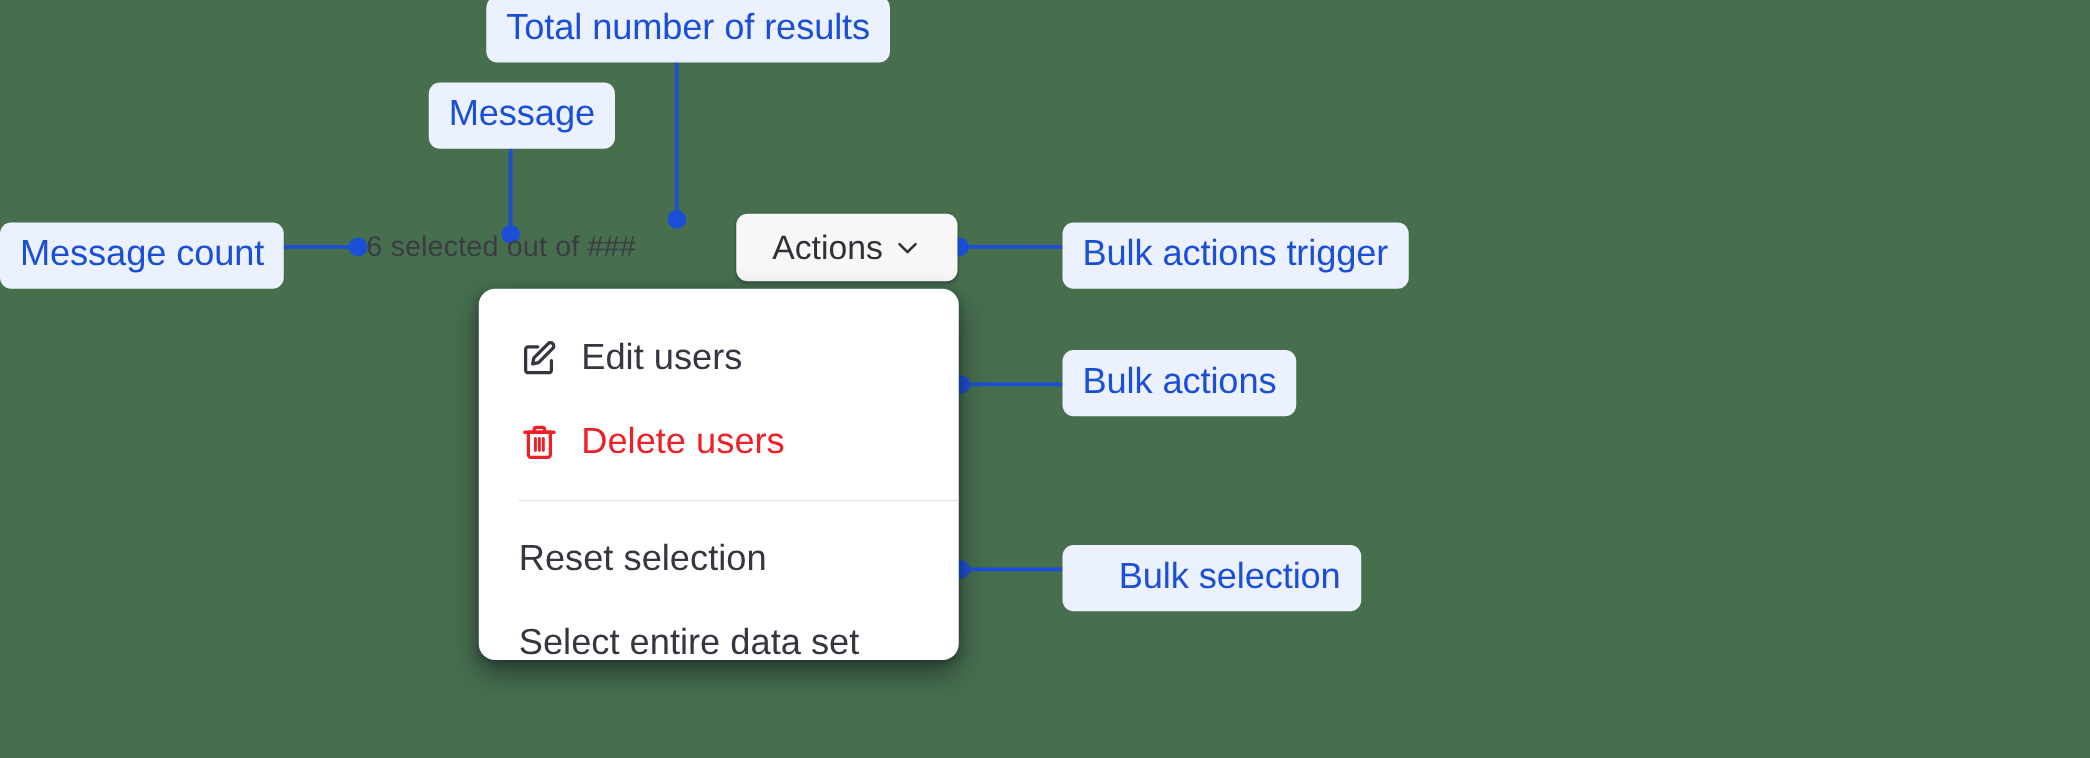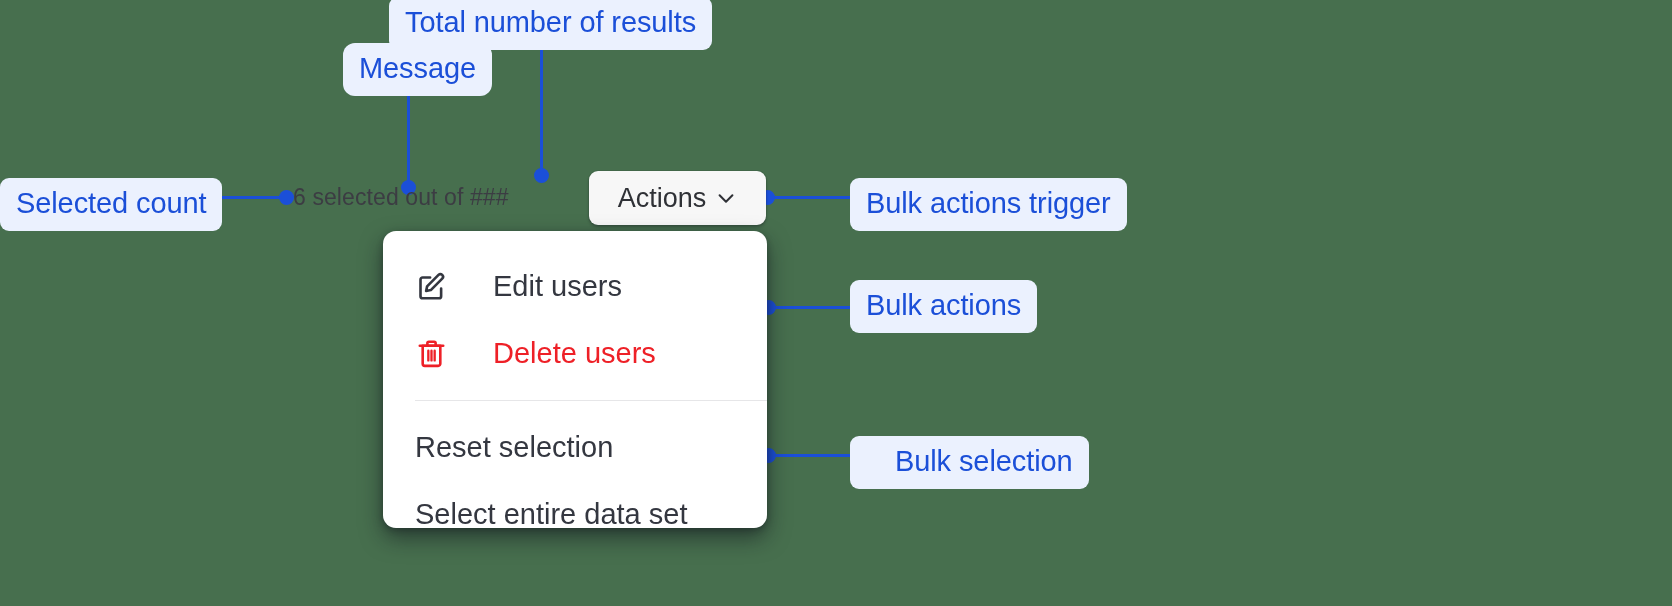--- a/index.html
+++ b/index.html
@@ -115,21 +115,20 @@
 
   .menu-item {
     height: 67px;
     display: flex;
     align-items: center;
     padding: 0 24px 0 32px;
     font-size: 29px;
     color: #343740;
     cursor: pointer;
     white-space: nowrap;
-    gap: 28px;
   }
   .menu-item .mi-icon {
     width: 33px;
     height: 33px;
     margin-right: 17px;
     flex: 0 0 auto;
     display: block;
   }
   .menu-item.danger { color: #ee2027; }
   .menu-item.no-icon { padding-left: 32px; }
@@ -213,23 +212,23 @@
         <span>Select entire data set</span>
       </div>
 
     </div>
   </div>
 
   <div class="layer-call">
 
     <div class="callout" style="left:389px; top:-3px;">Total number of results</div>
 
-    <div class="callout" style="left:343px; top:43px;border-radius:12px;">Message</div>
-
-    <div class="callout" style="left:0px; top:178px;">Selected count</div>
+    <div class="callout" style="left:343px; top:66px;">Message</div>
+
+    <div class="callout" style="left:0px; top:178px;">Message count</div>
 
     <div class="callout" style="left:850px; top:178px;">Bulk actions trigger</div>
 
     <div class="callout" style="left:850px; top:280px;">Bulk actions</div>
 
     <div class="callout" style="left:850px; top:436px;padding-left:45px;">Bulk selection</div>
   </div>
 
 </div>
 

